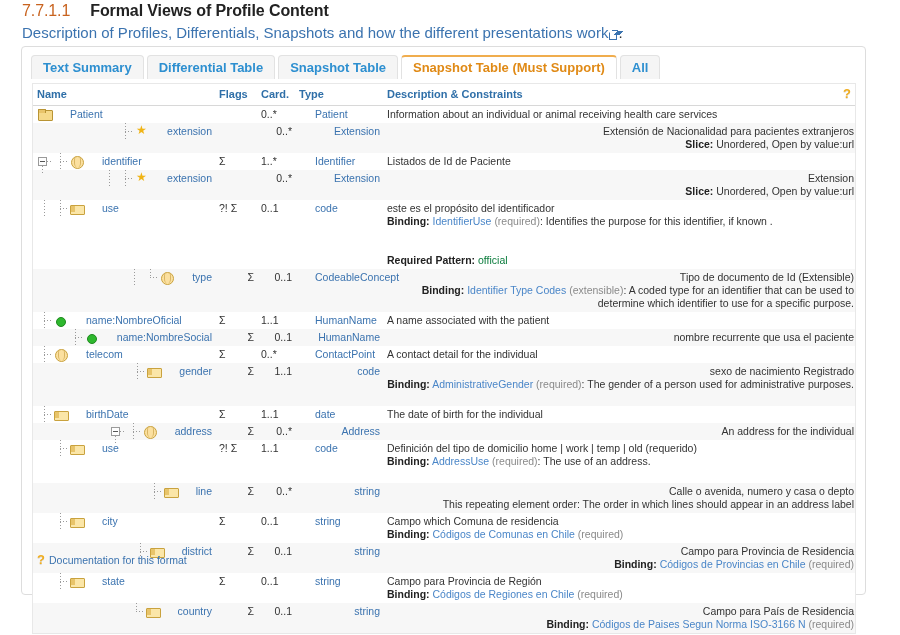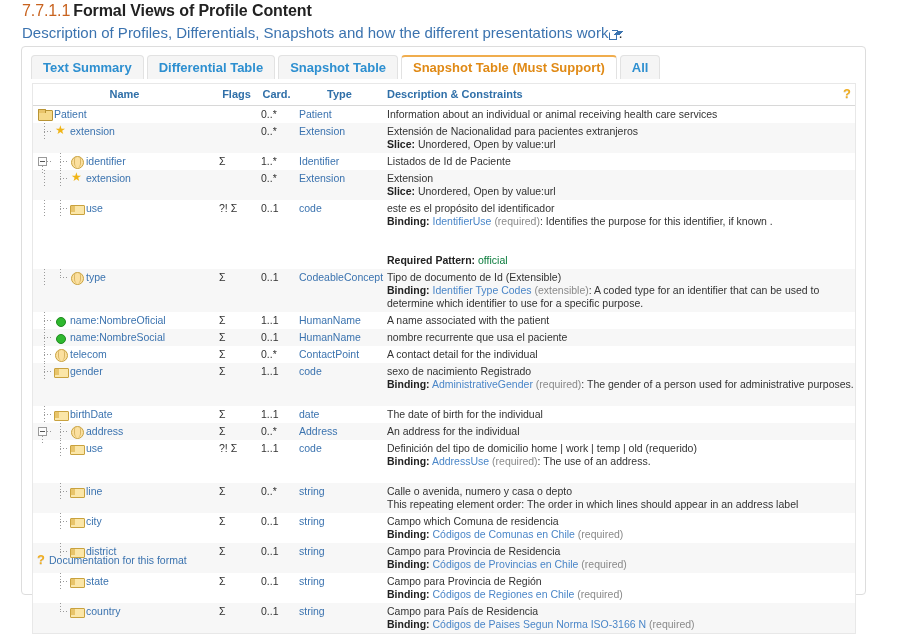--- a/index.html
+++ b/index.html
@@ -11,21 +11,21 @@
     -webkit-font-smoothing: antialiased;
   }
   .page { position: relative; width: 900px; height: 635px; overflow: hidden; }
 
   
   .h-title {
     position: absolute; left: 22px; top: 2px;
     font-size: 16px; font-weight: bold; color: #222222;
     letter-spacing: -0.1px; white-space: nowrap;
   }
-  .h-title .num { color: #c8631f; font-weight: normal; margin-right: 3px; text-align: center; }
+  .h-title .num { color: #c8631f; font-weight: normal; margin-right: 20px; text-align: center; }
   .h-sub {
     position: absolute; left: 22px; top: 24px;
     font-size: 15px; color: #3b73af; white-space: nowrap;
   }
   .h-sub .ext-icon {
     display: inline-block; width: 9px; height: 9px; position: relative;
     margin-left: 1px; vertical-align: -1px;
   }
   .h-sub .ext-icon::before {
     content: ""; position: absolute; left: 0; top: 2px;
@@ -93,38 +93,38 @@
   table.ftree col.c-flags { width: 42px;  }
   table.ftree col.c-card  { width: 38px;  }
   table.ftree col.c-type  { width: 88px;  }
   table.ftree col.c-desc  { width: 474px; }
 
   table.ftree thead th {
     background: #ffffff;
     color: #2f6fa8;
     font-weight: bold;
     font-size: 11px;
-    text-align: center;
+    text-align: left;
     padding: 4px 3px 5px 4px;
     border-bottom: 1px solid #d8d8d8;
     vertical-align: middle;
   }
   table.ftree thead th.th-help { text-align: right; padding-right: 6px; }
 
   table.ftree tbody td {
     padding: 2px 3px 2px 4px;
     vertical-align: top;
     line-height: 13px;
     border: none;
   }
-  tr.alt td { background: #f7f7f7; }
+  tr.alt td { background: #f7f7f7; text-align: right; }
   td.f-flags { font-size: 10.5px; color: #333; white-space: nowrap; padding-left: 1px; }
   td.f-card  { font-size: 10.5px; color: #333; white-space: nowrap; }
   td.f-type  { color: #3b73af; white-space: nowrap; }
-  td.f-type a, td.f-name a { color: #3b73af; text-decoration: none; }
+  td.f-type a, td.f-name a { color: #3b73af; text-decoration: none; padding-left: 16px; }
   td.f-desc  { color: #333; }
 
   .nm {
     display: block; position: relative;
     white-space: nowrap;
     padding-left: 0;
   }
   
   .tick {
     display: inline-block; width: 16px; height: 13px;

